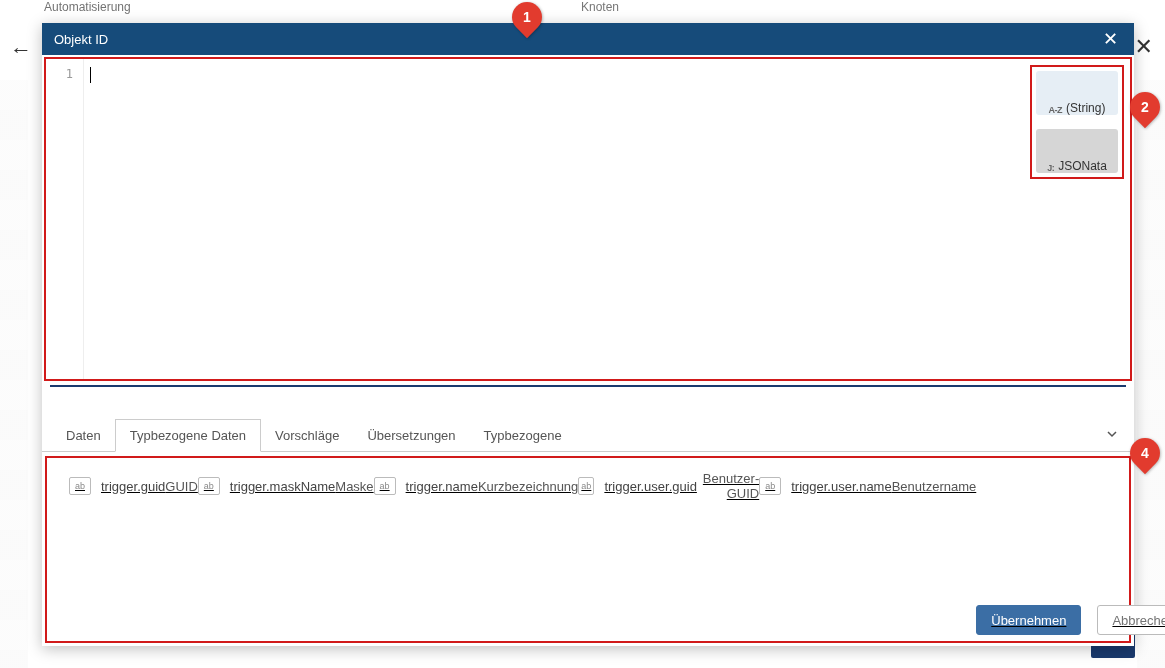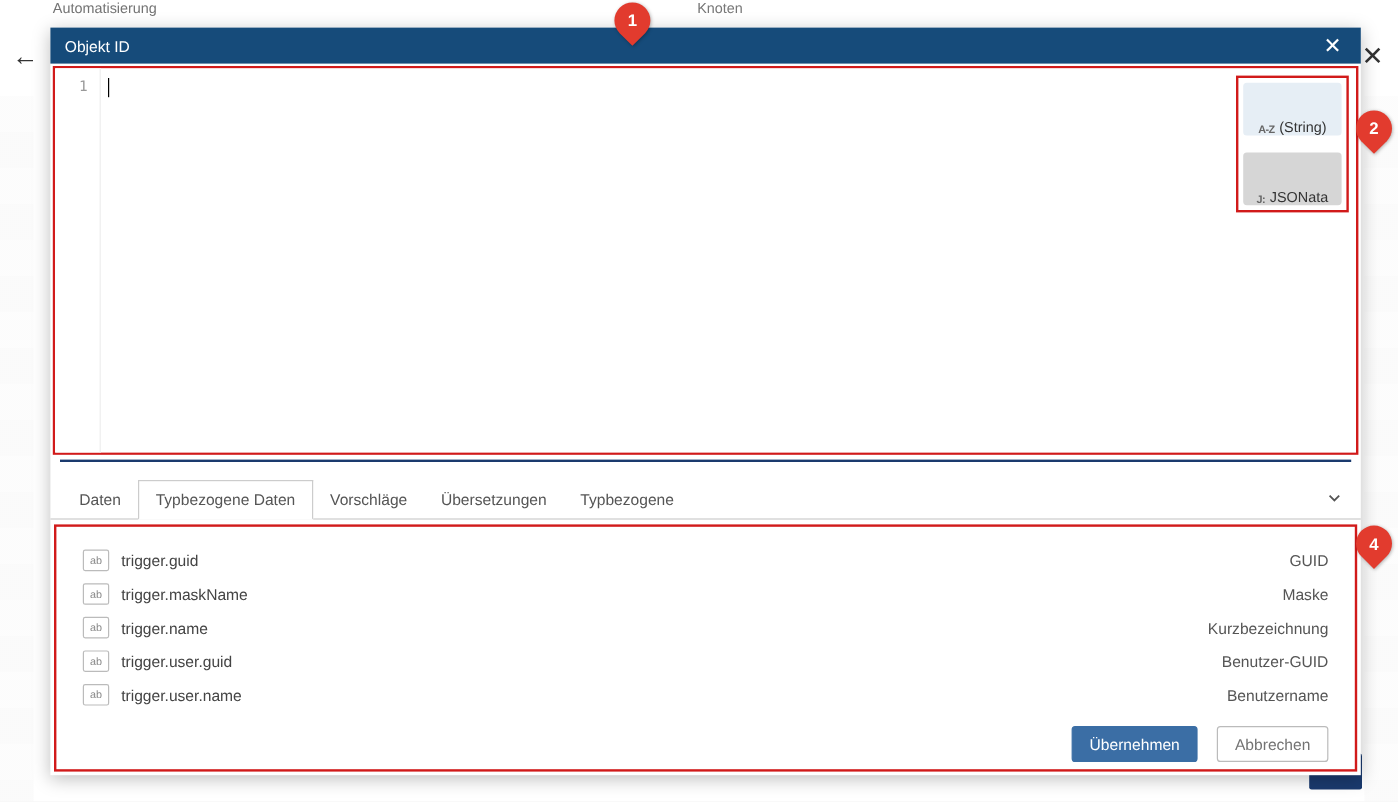--- a/index.html
+++ b/index.html
@@ -195,23 +195,23 @@
     padding: 8px 6px;
     cursor: pointer;
   }
 
   
   .data-panel {
     flex: 1;
     border: 2px solid #d11a1a;
     margin: 4px 3px 3px 3px;
     display: flex;
-    flex-direction: column;
     padding: 14px 22px 6px 22px;
     position: relative;
+    text-decoration: underline;
   }
   .data-row {
     display: flex;
     align-items: center;
     height: 28px;
     font-size: 13px;
     color: #444;
   }
   .data-icon {
     width: 22px;

